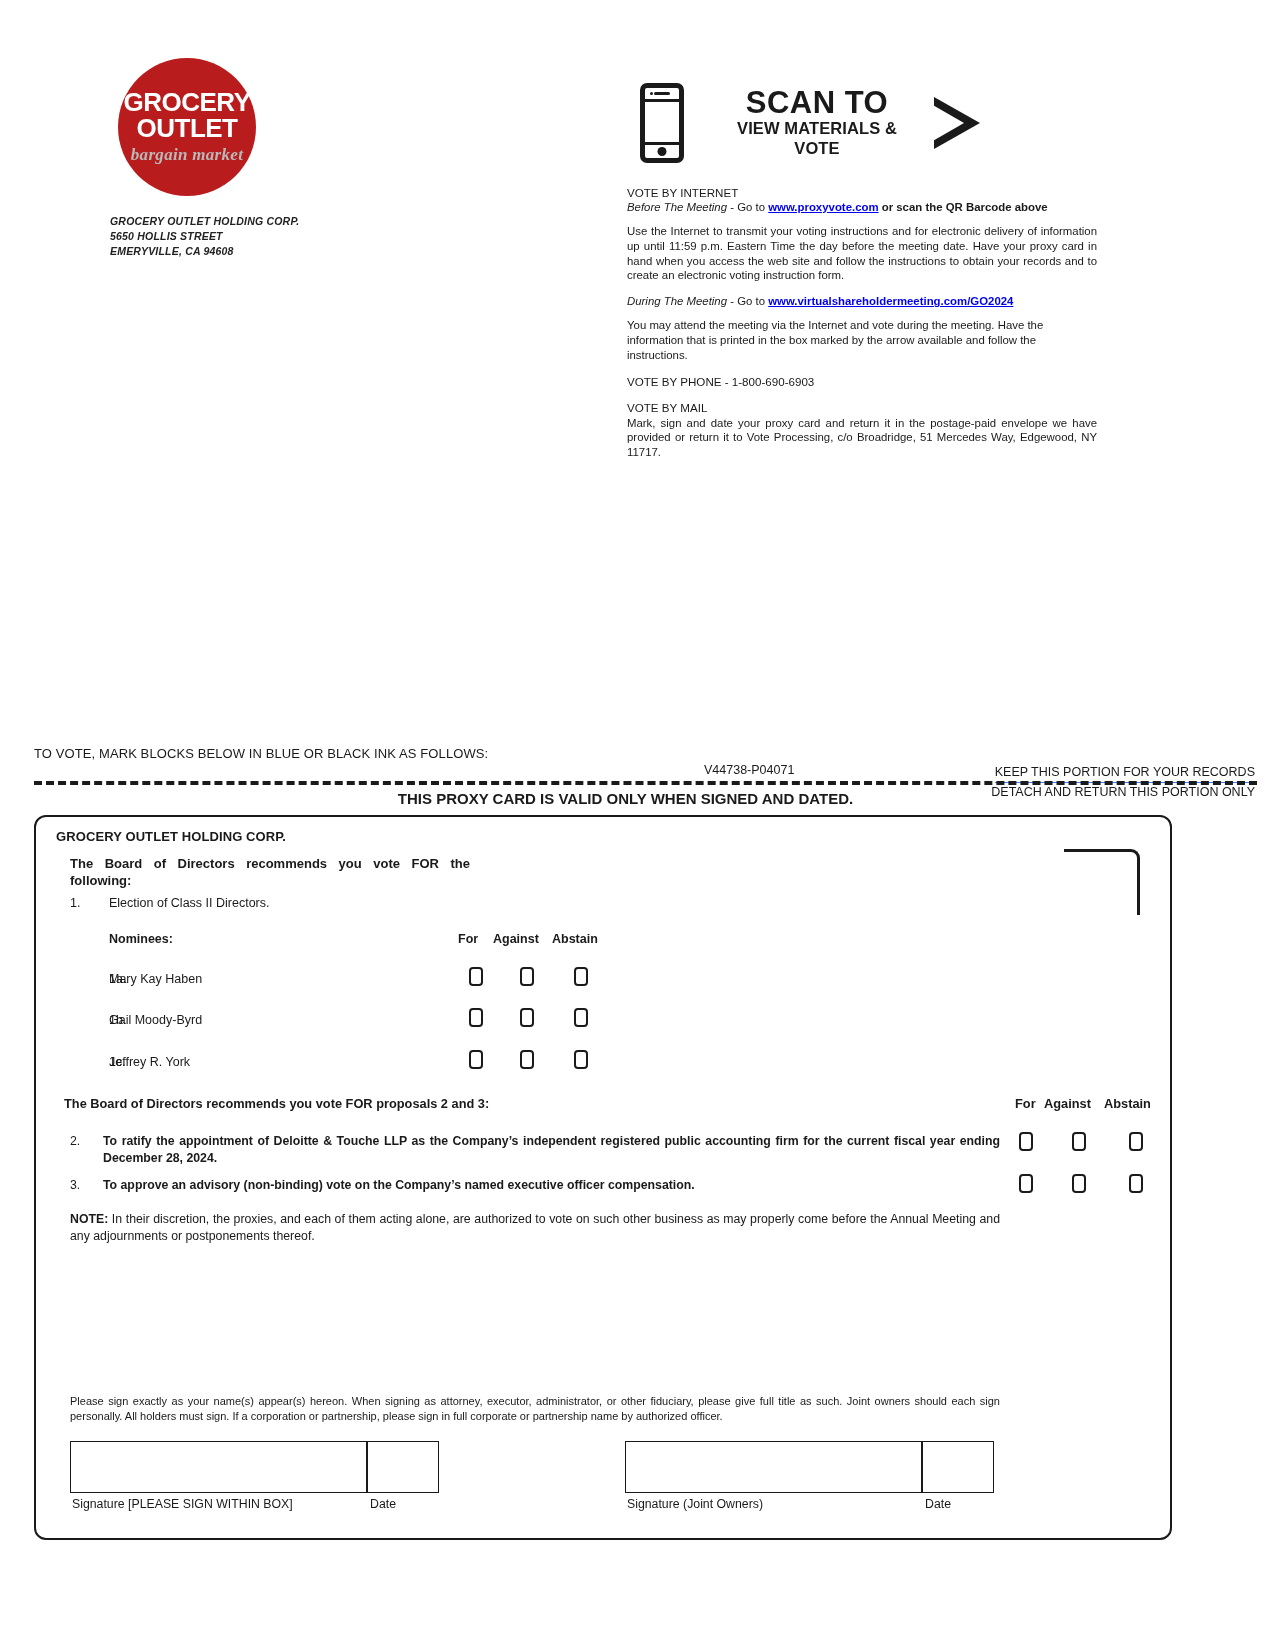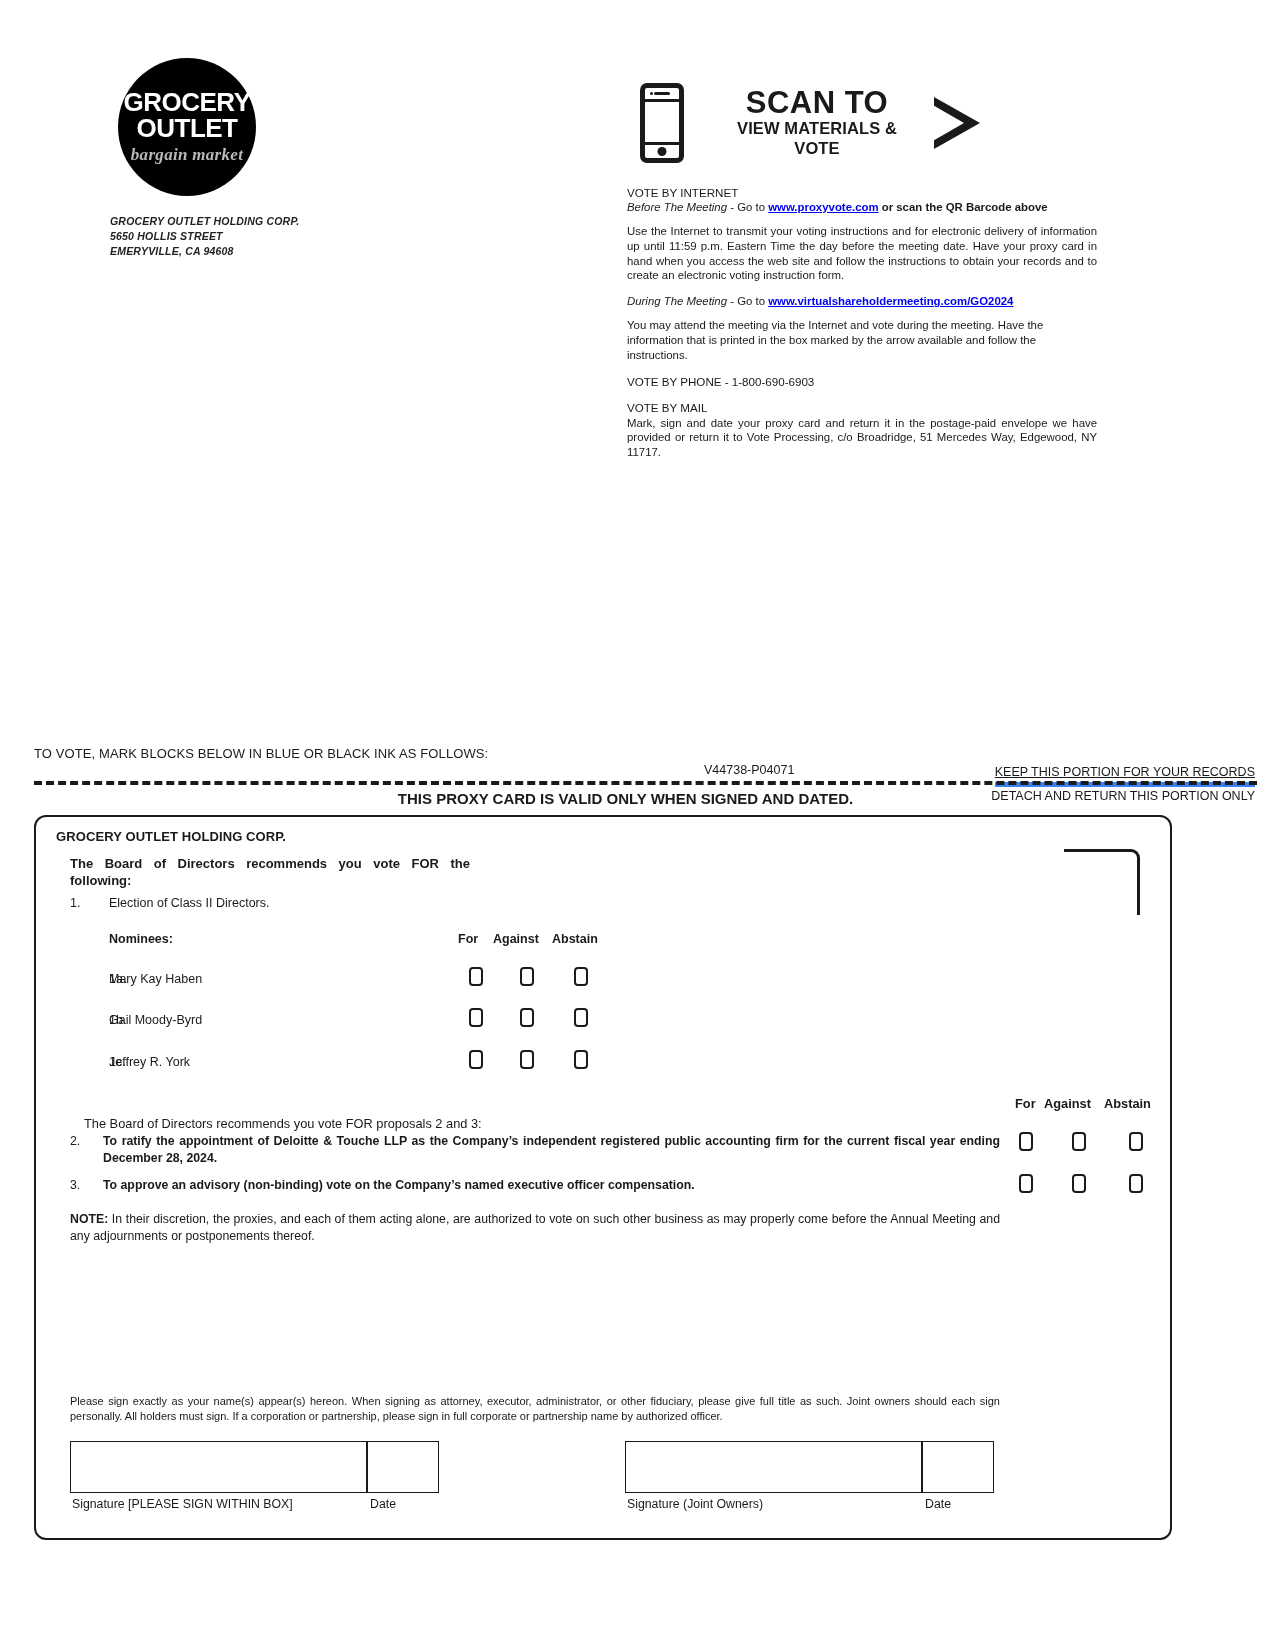--- a/index.html
+++ b/index.html
@@ -10,21 +10,21 @@
     font-family:"Liberation Sans", sans-serif;
     color:#1a1a1a;
     position:relative;
     overflow:hidden;
   }
 
   
   #logo-block { position:absolute; left:108px; top:58px; width:300px; }
   .logo-circle {
     width:138px; height:138px; border-radius:50%;
-    background:#000000; margin-left:10px;
+    background:#b91c1c; margin-left:10px;
     display:flex; flex-direction:column; align-items:center; justify-content:center;
     color:#ffffff;
   }
   .logo-l1 { font-size:26px; font-weight:bold; letter-spacing:-0.5px; line-height:1; font-family:"Liberation Sans", sans-serif; }
   .logo-l2 { font-size:26px; font-weight:bold; letter-spacing:-0.5px; line-height:1.05; }
   .logo-l3 { font-size:17px; font-style:italic; font-weight:bold; color:#b9b9b9; margin-top:3px; font-family:"Liberation Serif", serif; letter-spacing:0.3px; }
   .addr { margin-top:18px; margin-left:2px; font-size:10.5px; font-style:italic; font-weight:bold; line-height:1.42; letter-spacing:0.2px; color:#222; }
 
   
   #scan-block { position:absolute; left:640px; top:78px; width:340px; height:90px; display:flex; align-items:center; }
@@ -47,21 +47,21 @@
   .vi-sub b { font-weight:bold; }
   .vi-link { font-weight:bold; text-decoration:underline; }
   .vi-para { margin-top:9px; text-align:justify; }
   .vi-para.nj { text-align:left; }
   .vi-gap { margin-top:11px; }
 
   
   #tovote { position:absolute; left:34px; top:746px; font-size:13px; letter-spacing:0.1px; }
   #ctrlnum { position:absolute; left:704px; top:763px; font-size:12.5px; }
   #keepnote { position:absolute; right:20px; top:763px; text-align:right; font-size:12.5px; line-height:1.45; }
-  #keepnote .kn1 { border-bottom:5px solid #3b82f6; display:inline-block; padding-bottom:1px;text-decoration:underline; }
+  #keepnote .kn1 { border-bottom:1px solid #3b82f6; display:inline-block; padding-bottom:1px; }
   .dashline { position:absolute; left:34px; right:18px; top:781px; height:0; border-top:4px dashed #1a1a1a; }
   #validline { position:absolute; left:0; right:0; top:790px; text-align:center; font-size:15px; font-weight:bold;text-decoration:underline; }
   #validline span { display:inline-block; position:relative; left:-12px; }
 
   
   #proxy-card {
     position:absolute; left:34px; top:815px; width:1138px; height:725px;
     border:2px solid #1a1a1a; border-radius:12px; background:#fff;
   }
   .corner-mark { position:absolute; right:30px; top:32px; width:76px; height:66px; border-top:3px solid #1a1a1a; border-right:3px solid #1a1a1a; border-radius:0 9px 0 0; }
@@ -78,21 +78,21 @@
 
   .nom-row { position:absolute; left:34px; width:600px; font-size:12.5px; }
   .nom-row .code { display:inline-block; width:39px; padding-left:39px; }
   .nom-row .nm { display:inline-block; }
 
   .cbx { position:absolute; width:14px; height:19px; border:2px solid #1a1a1a; border-radius:4px; background:#fff; }
   .cb-for { left:433px; }
   .cb-against { left:484px; }
   .cb-abstain { left:538px; }
 
-  .rec2 { position:absolute; left:48px; top:279px; font-size:12.8px; font-weight:normal;margin-top:20px; }
+  .rec2 { position:absolute; left:28px; top:279px; font-size:12.8px; font-weight:bold; }
   .colhdr2 { position:absolute; top:279px; font-size:12.8px; font-weight:bold; }
   .c2-for { left:979px; }
   .c2-against { left:1008px; }
   .c2-abstain { left:1068px; }
 
   .prop { position:absolute; left:34px; width:930px; font-size:12.3px; line-height:1.36; text-align:justify; }
   .prop .pn { position:absolute; left:0; top:0; }
   .prop .pt { display:block; margin-left:33px;font-weight:bold; }
   .cb2-for { left:983px; }
   .cb2-against { left:1036px; }

